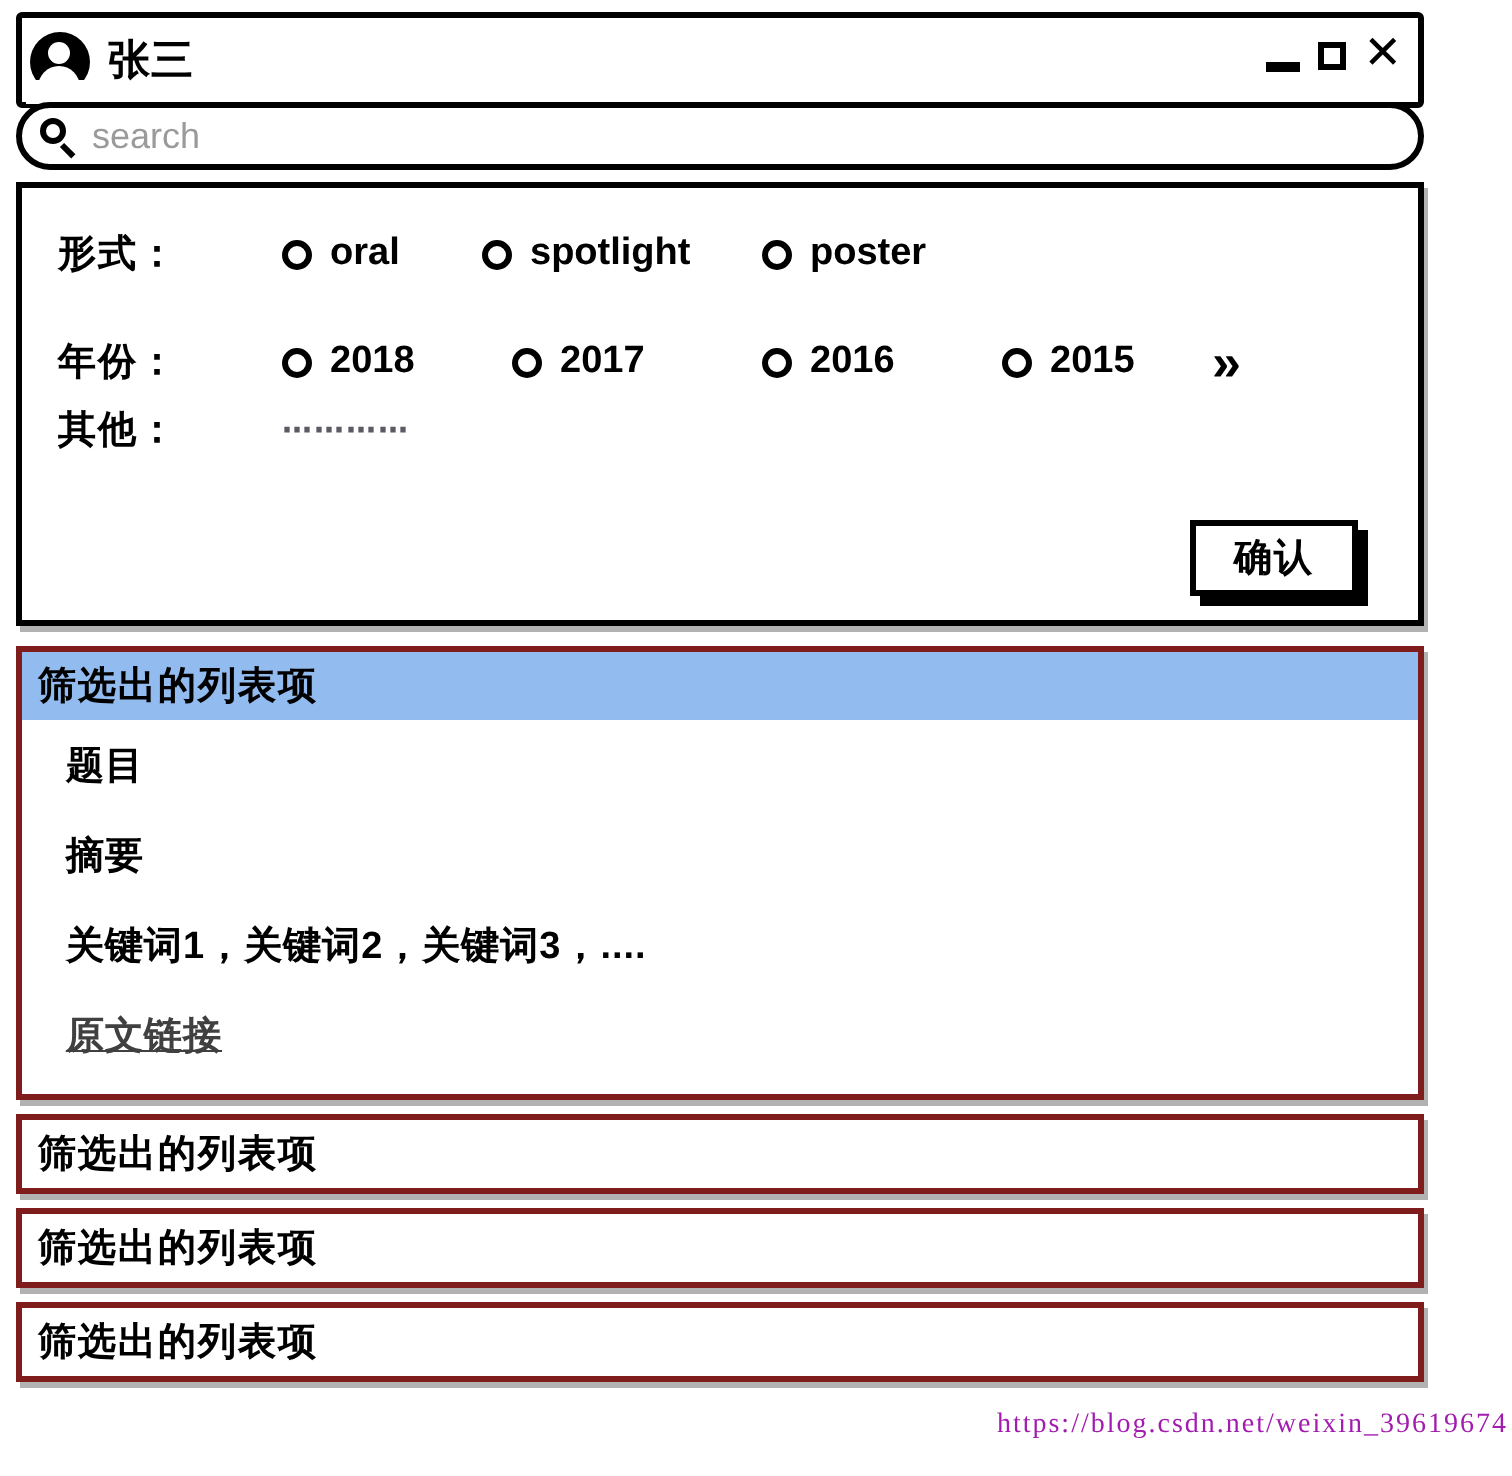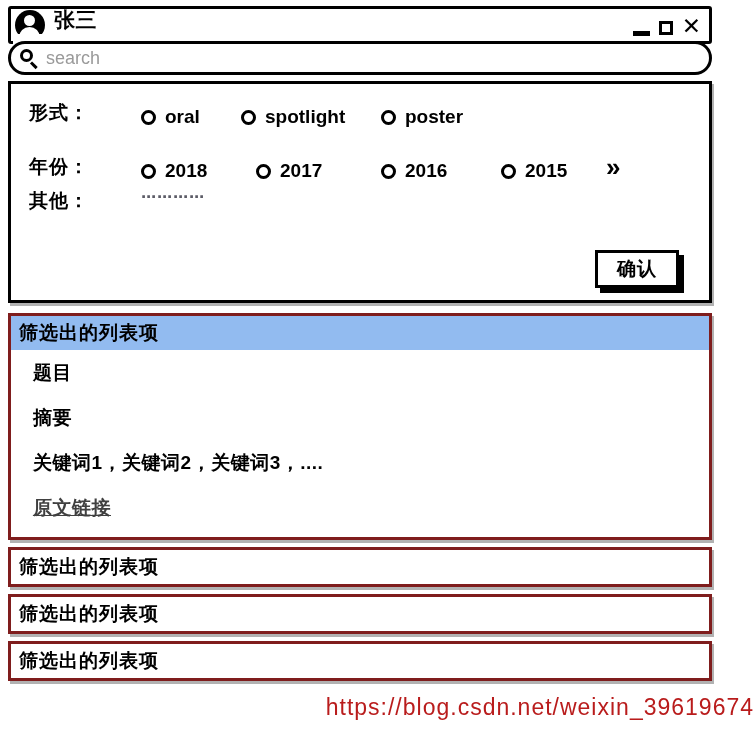--- a/index.html
+++ b/index.html
@@ -23,26 +23,27 @@
     top: 6px;
     width: 704px;
     height: 718px;
     box-sizing: border-box;
     background: #ffffff;
   }
 
   
   .title-bar {
     position: relative;
-    height: 38px;
+    height: 48px;
     box-sizing: border-box;
     border: 3px solid #000000;
     border-radius: 3px;
     background: #ffffff;
     display: flex;
+    align-items: center;
     padding-left: 4px;
   }
   .avatar {
     width: 30px;
     height: 30px;
     flex: 0 0 30px;
     position: relative;
     margin-left: 0px;
     margin-top: 1px;
   }
@@ -198,20 +199,21 @@
     margin-top: 6px;
     height: 222px;
     box-sizing: border-box;
     border: 3px solid #000000;
     background: #ffffff;
     position: relative;
     box-shadow: 2px 3px 0 rgba(0,0,0,0.30);
   }
   .filter-row {
     display: flex;
+    align-items: center;
     height: 34px;
     padding-left: 18px;
   }
   .filter-row.r1 { margin-top: 16px; }
   .filter-row.r2 { margin-top: 20px; }
   .filter-row.r3 { margin-top: 0; }
   .filter-label {
     font-size: 19px;
     font-weight: bold;
     width: 112px;
@@ -315,23 +317,23 @@
     text-decoration: underline;
     cursor: pointer;
     letter-spacing: 0.5px;
   }
 
   
   .watermark {
     position: absolute;
     right: 2px;
     bottom: 17px;
-    font-family: Liberation Sans, sans-serif;
-    font-size: 23px;
-    color: #b91c1c;
+    font-family: Liberation Serif, serif;
+    font-size: 14px;
+    color: #a21caf;
     letter-spacing: 1px;
     white-space: nowrap;
     pointer-events: none;
   }
 </style>
 </head>
 <body>
 
 <div id="app-window">
 

